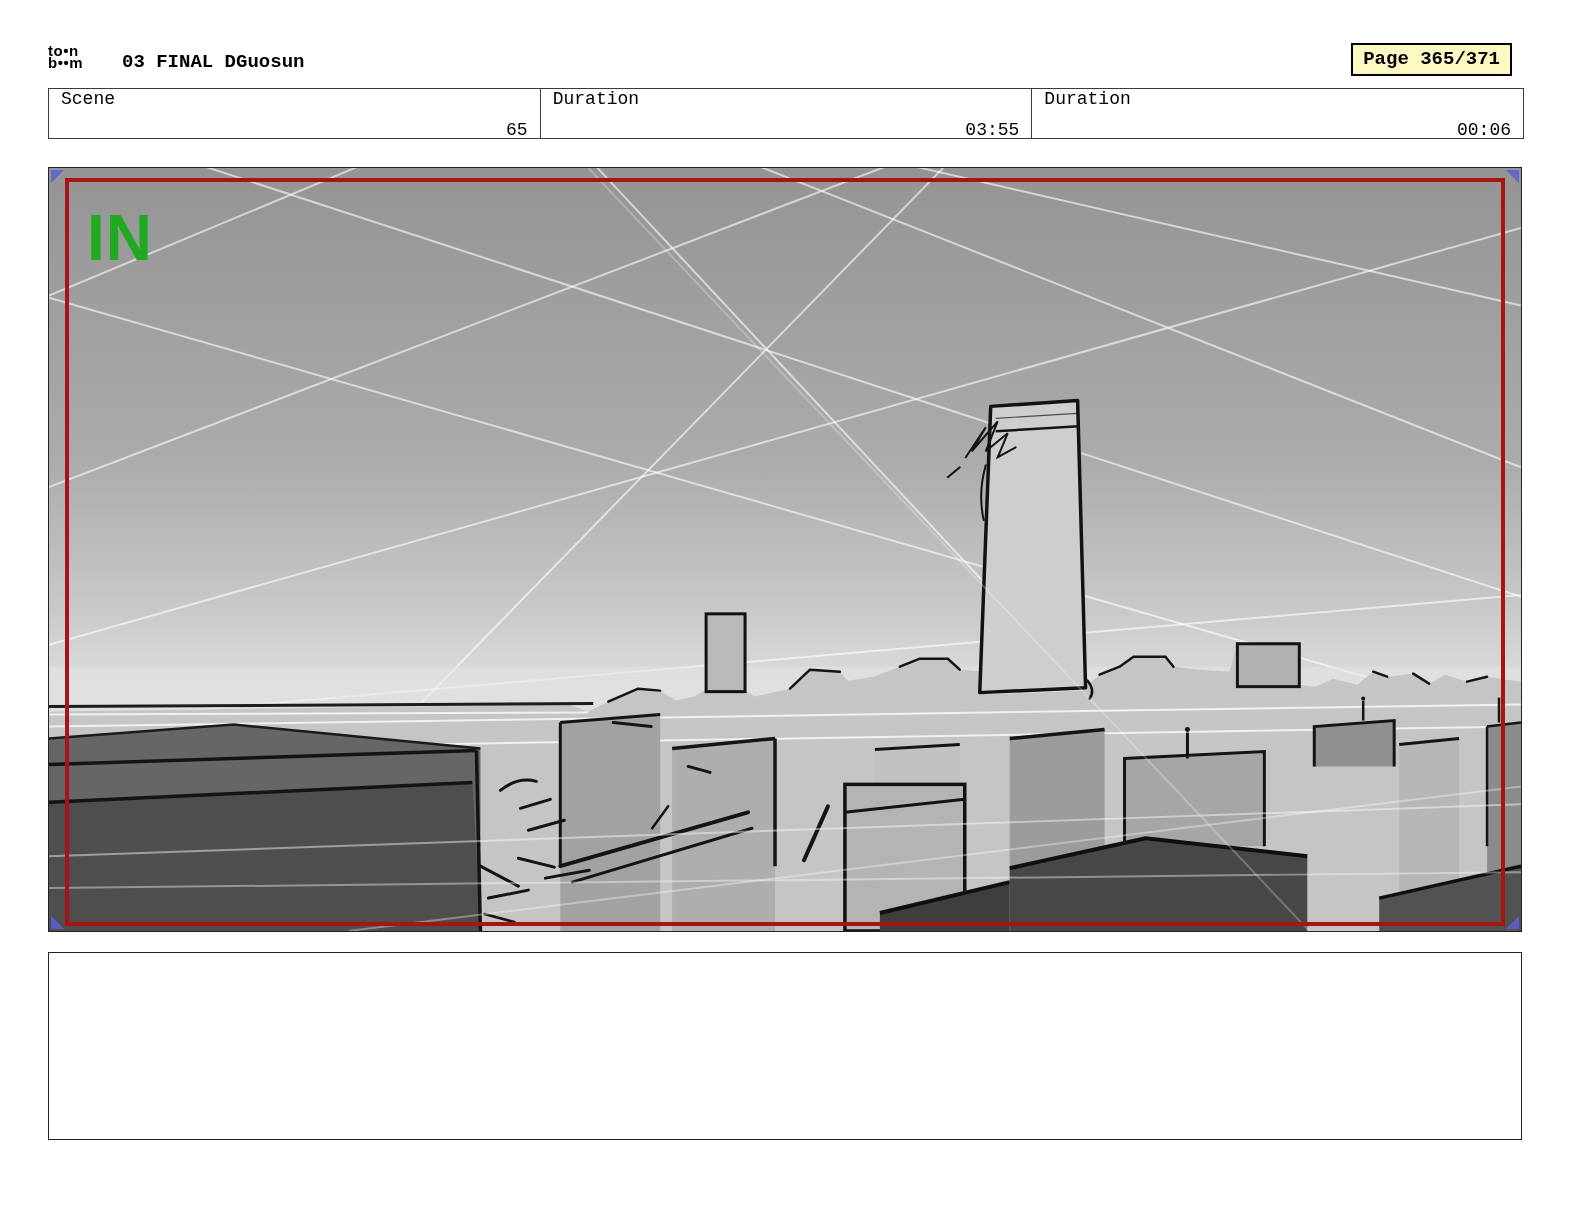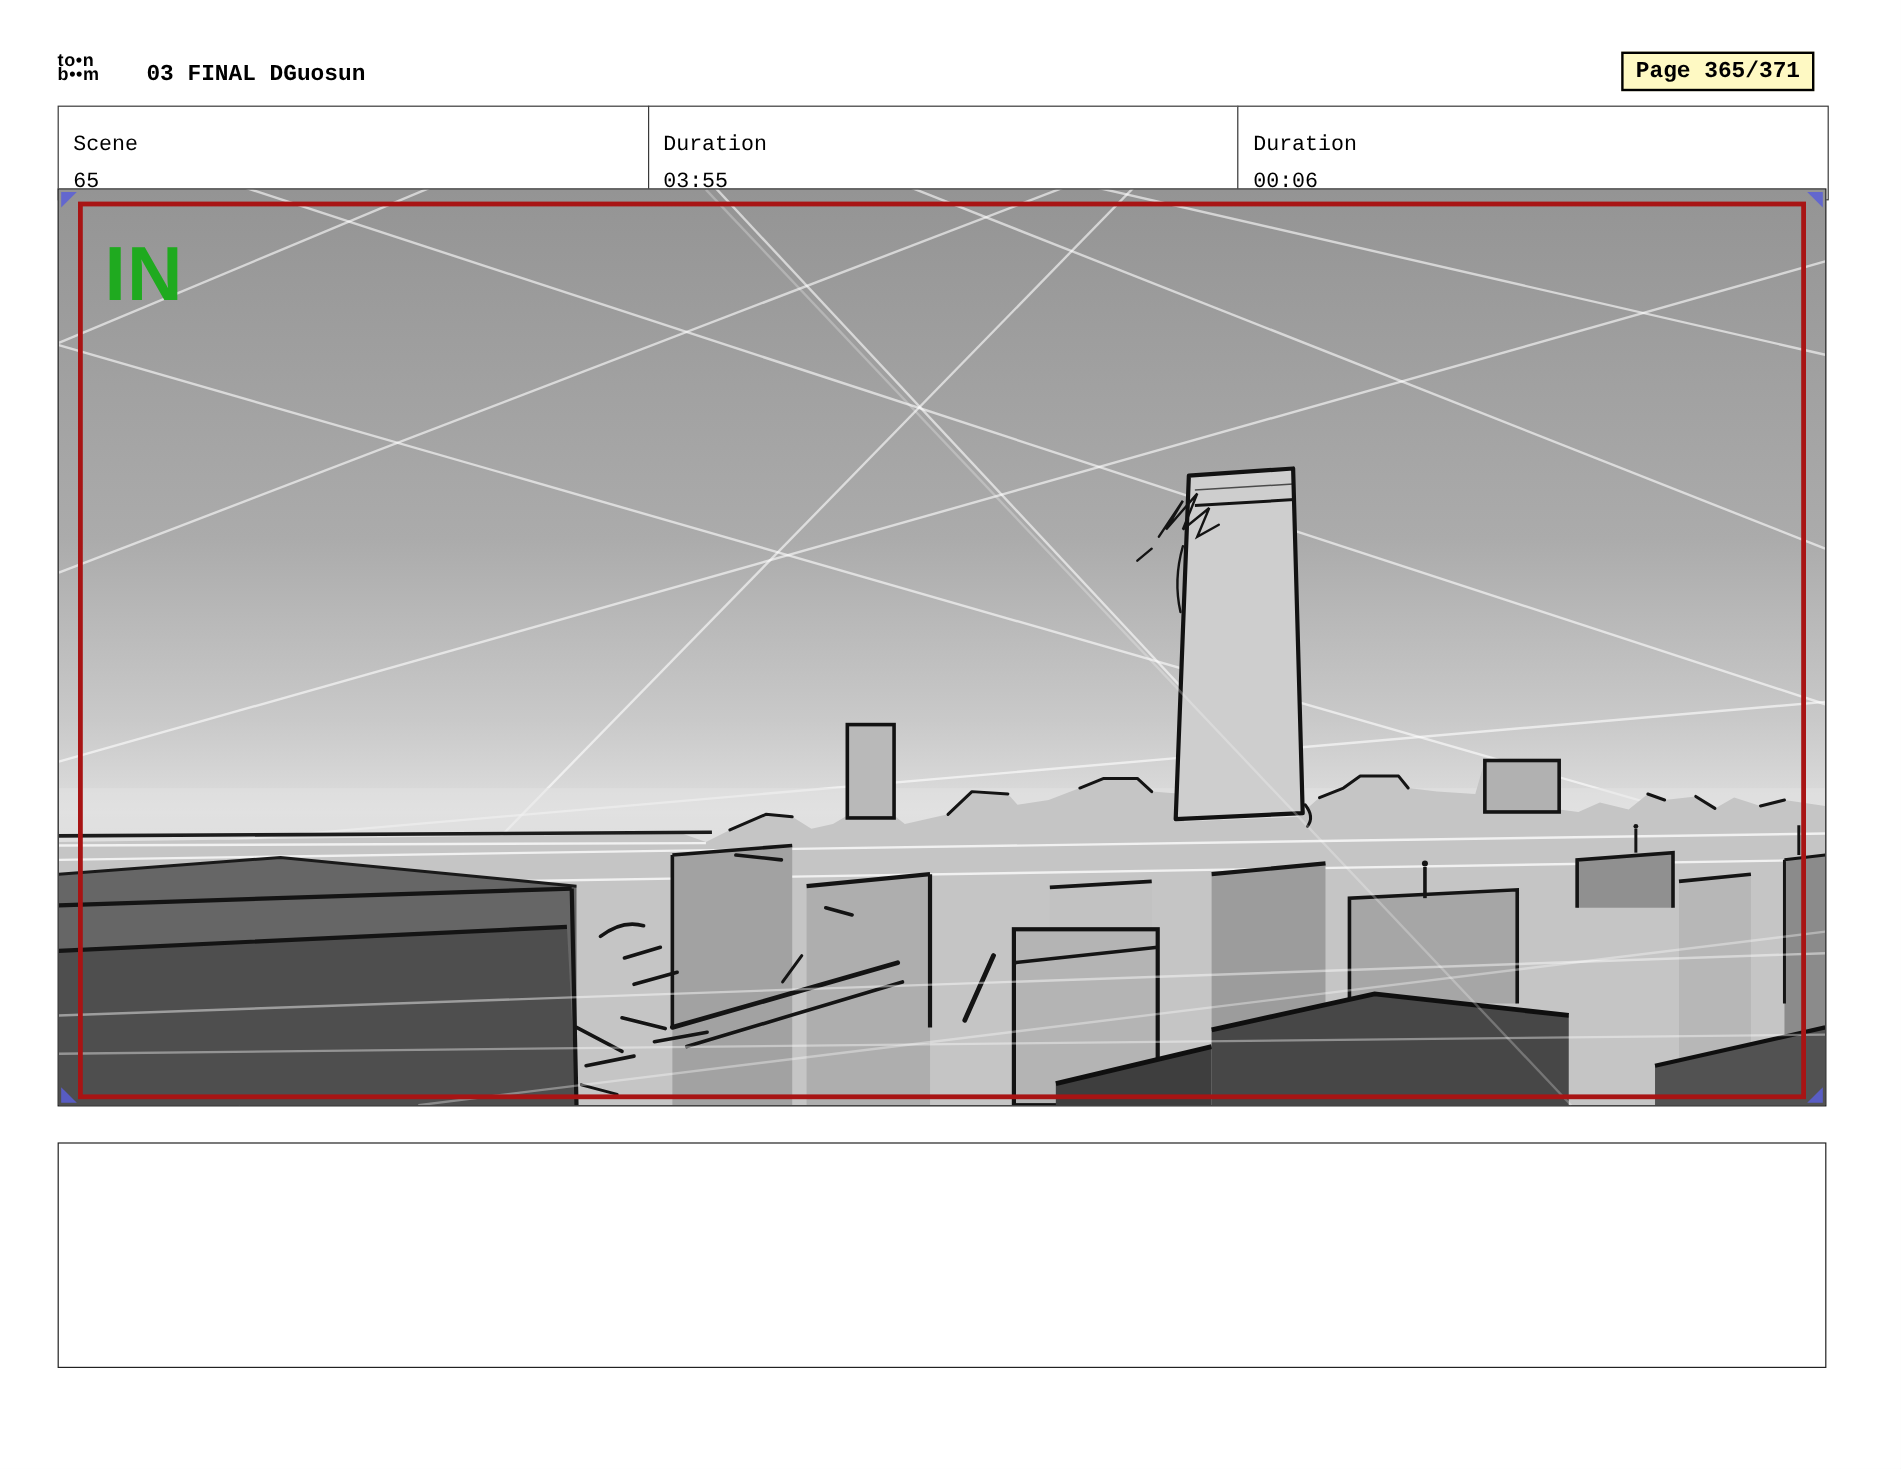--- a/index.html
+++ b/index.html
@@ -9,28 +9,28 @@
   
   .header{position:absolute;top:44px;left:48px;right:72px;height:38px;}
   .logo{position:absolute;left:0;top:1px;font-family:"Liberation Sans",sans-serif;font-weight:bold;
         font-size:15px;line-height:0.82;letter-spacing:0.5px;}
   .doc-title{position:absolute;left:74px;top:7px;font-weight:bold;font-size:19px;white-space:nowrap;}
   .page-badge{position:absolute;right:0;top:-1px;border:2px solid #000;padding:3px 10px 4px;
         font-weight:bold;font-size:19px;background:#fef9c3;}
 
   
   .meta-row{position:absolute;top:88px;left:48px;width:1476px;display:flex;box-sizing:border-box;}
-  .meta-cell{flex:1;border:1px solid #3a3a3a;margin-left:-1px;height:79px;box-sizing:border-box;
-        padding:22px 12px 0;background:#fff;}
+  .meta-cell{flex:1;border:1px solid #3a3a3a;margin-left:-1px;height:51px;box-sizing:border-box;
+        padding:0 12px 0;background:#fff;}
   .meta-cell:first-child{margin-left:0;}
   .meta-label{font-size:18px;line-height:1.2;}
-  .meta-value{font-size:18px;line-height:1.2;margin-top:9px;}
-
-  
-  .board-panel{position:absolute;top:157px;left:48px;width:1474px;height:765px;border:1px solid #222;
+  .meta-value{font-size:18px;line-height:1.2;margin-top:9px;text-align:right;}
+
+  
+  .board-panel{position:absolute;top:167px;left:48px;width:1474px;height:765px;border:1px solid #222;
         box-sizing:border-box;overflow:hidden;background:#bdbdbd;}
   .board-panel svg{position:absolute;inset:0;width:100%;height:100%;display:block;}
   .camera-frame{position:absolute;top:10px;left:16px;right:16px;bottom:5px;border:4px solid #a81414;z-index:4;}
   .corner{position:absolute;width:0;height:0;z-index:3;opacity:0.85;}
   .c-tl{top:2px;left:2px;border-top:13px solid #5a5fd8;border-right:13px solid transparent;}
   .c-tr{top:2px;right:2px;border-top:13px solid #5a5fd8;border-left:13px solid transparent;}
   .c-bl{bottom:2px;left:2px;border-bottom:13px solid #5a5fd8;border-right:13px solid transparent;}
   .c-br{bottom:2px;right:2px;border-bottom:13px solid #5a5fd8;border-left:13px solid transparent;}
 
   .inout{position:absolute;top:26px;left:28px;width:260px;height:100px;z-index:5;}

